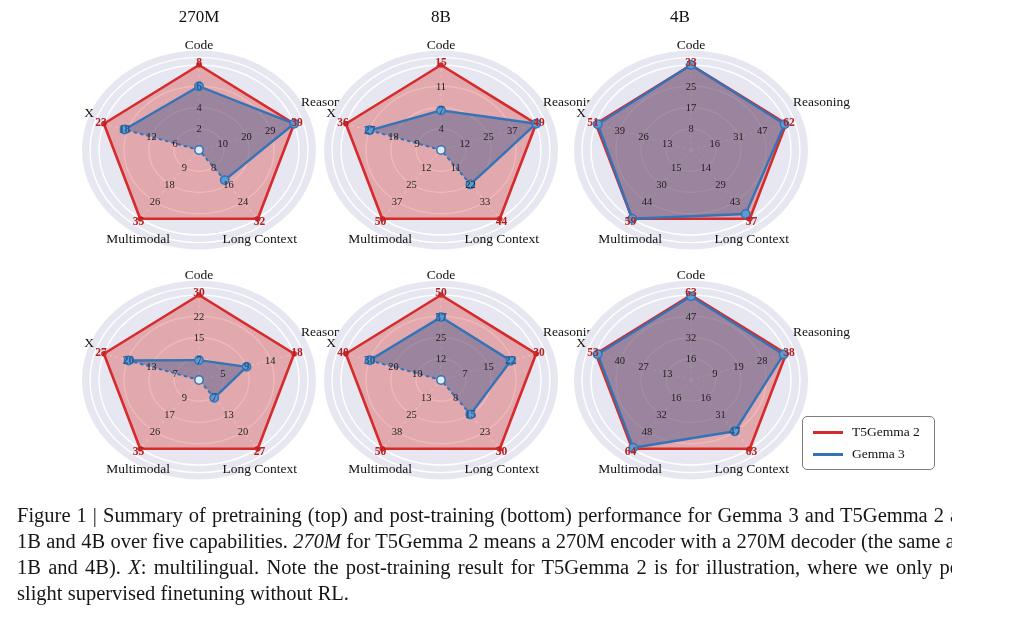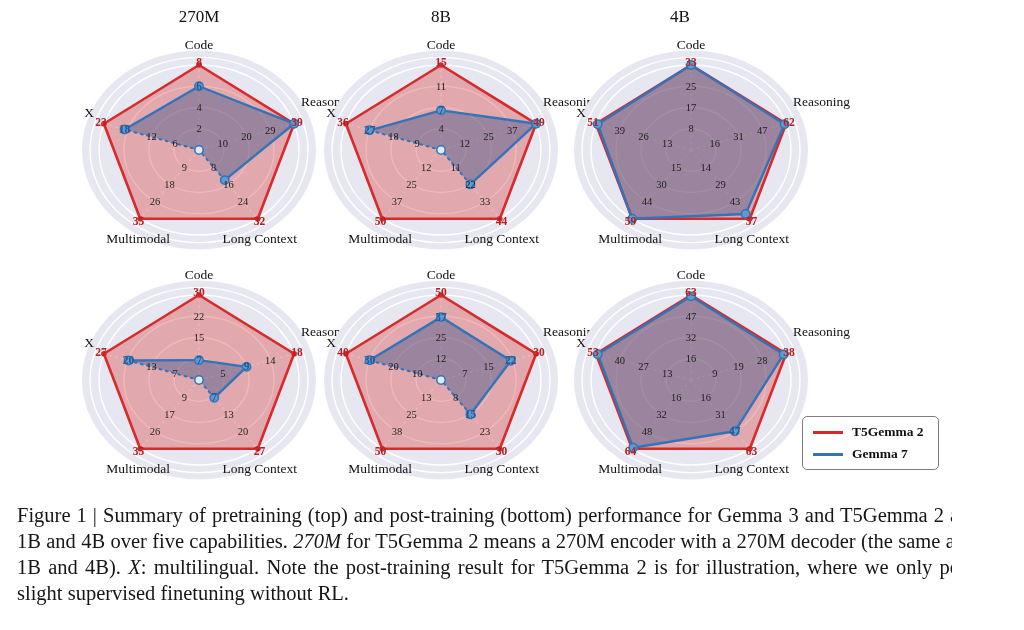--- a/index.html
+++ b/index.html
@@ -5,21 +5,21 @@
   html,body{margin:0;padding:0;background:#ffffff;}
   .page{position:relative;width:952px;height:630px;background:#ffffff;overflow:hidden;
         font-family:"Liberation Serif",serif;}
   .size-title{position:absolute;top:7px;width:280px;text-align:center;font-size:17px;color:#111;}
   svg.radar{position:absolute;width:280px;height:250px;overflow:visible;}
   .tick{font-size:10.5px;fill:#1c1c1c;font-family:"Liberation Serif",serif;}
   .vred{font-size:11.5px;font-weight:bold;fill:#b42020;font-family:"Liberation Serif",serif;}
   .vblue{font-size:11.5px;font-weight:bold;fill:#28598f;font-family:"Liberation Serif",serif;}
   .axis{font-size:13.5px;fill:#111;font-family:"Liberation Serif",serif;}
   .legend{position:absolute;left:802px;top:416px;background:#fff;border:1.4px solid #7e7e7e;
-          border-radius:5px;padding:7px 14px 7px 10px;display:flex;flex-direction:column;gap:6px;font-weight:bold;}
+          border-radius:5px;padding:7px 14px 7px 10px;display:flex;flex-direction:column;gap:6px;}
   .legend-row{display:flex;align-items:center;gap:9px;font-size:13.5px;color:#111;white-space:nowrap;}
   .swatch{width:30px;height:3px;display:inline-block;}
   .caption{position:absolute;left:17px;top:502px;width:1008px;margin:0;font-size:20.5px;
            line-height:26px;text-align:justify;color:#161616;}
   .caption .it{font-style:italic;}
 </style>
 </head>
 <body>
 
 <div class="page">
@@ -365,19 +365,19 @@
       <text x="34.89434837048465" y="88.73355547812945" text-anchor="end" class="axis">X</text>
     </svg>
 
   <div class="legend">
     <div class="legend-row">
       <span class="swatch" style="background: rgb(214, 43, 43);"></span>
       <span>T5Gemma 2</span>
     </div>
     <div class="legend-row">
       <span class="swatch" style="background: rgb(51, 115, 184);"></span>
-      <span>Gemma 7</span>
+      <span>Gemma 3</span>
     </div>
   </div>
 
   <p class="caption"><span>Figure 1 |  Summary of pretraining (top) and post-training (bottom) performance for Gemma 3 and T5Gemma 2 at 270M, 1B and 4B over five capabilities. </span><span class="it">270M</span><span> for T5Gemma 2 means a 270M encoder with a 270M decoder (the same applies to 1B and 4B). </span><span class="it">X</span><span>: multilingual. Note the post-training result for T5Gemma 2 is for illustration, where we only performed slight supervised finetuning without RL.</span></p>
 
 </div>
 
 </body></html>

